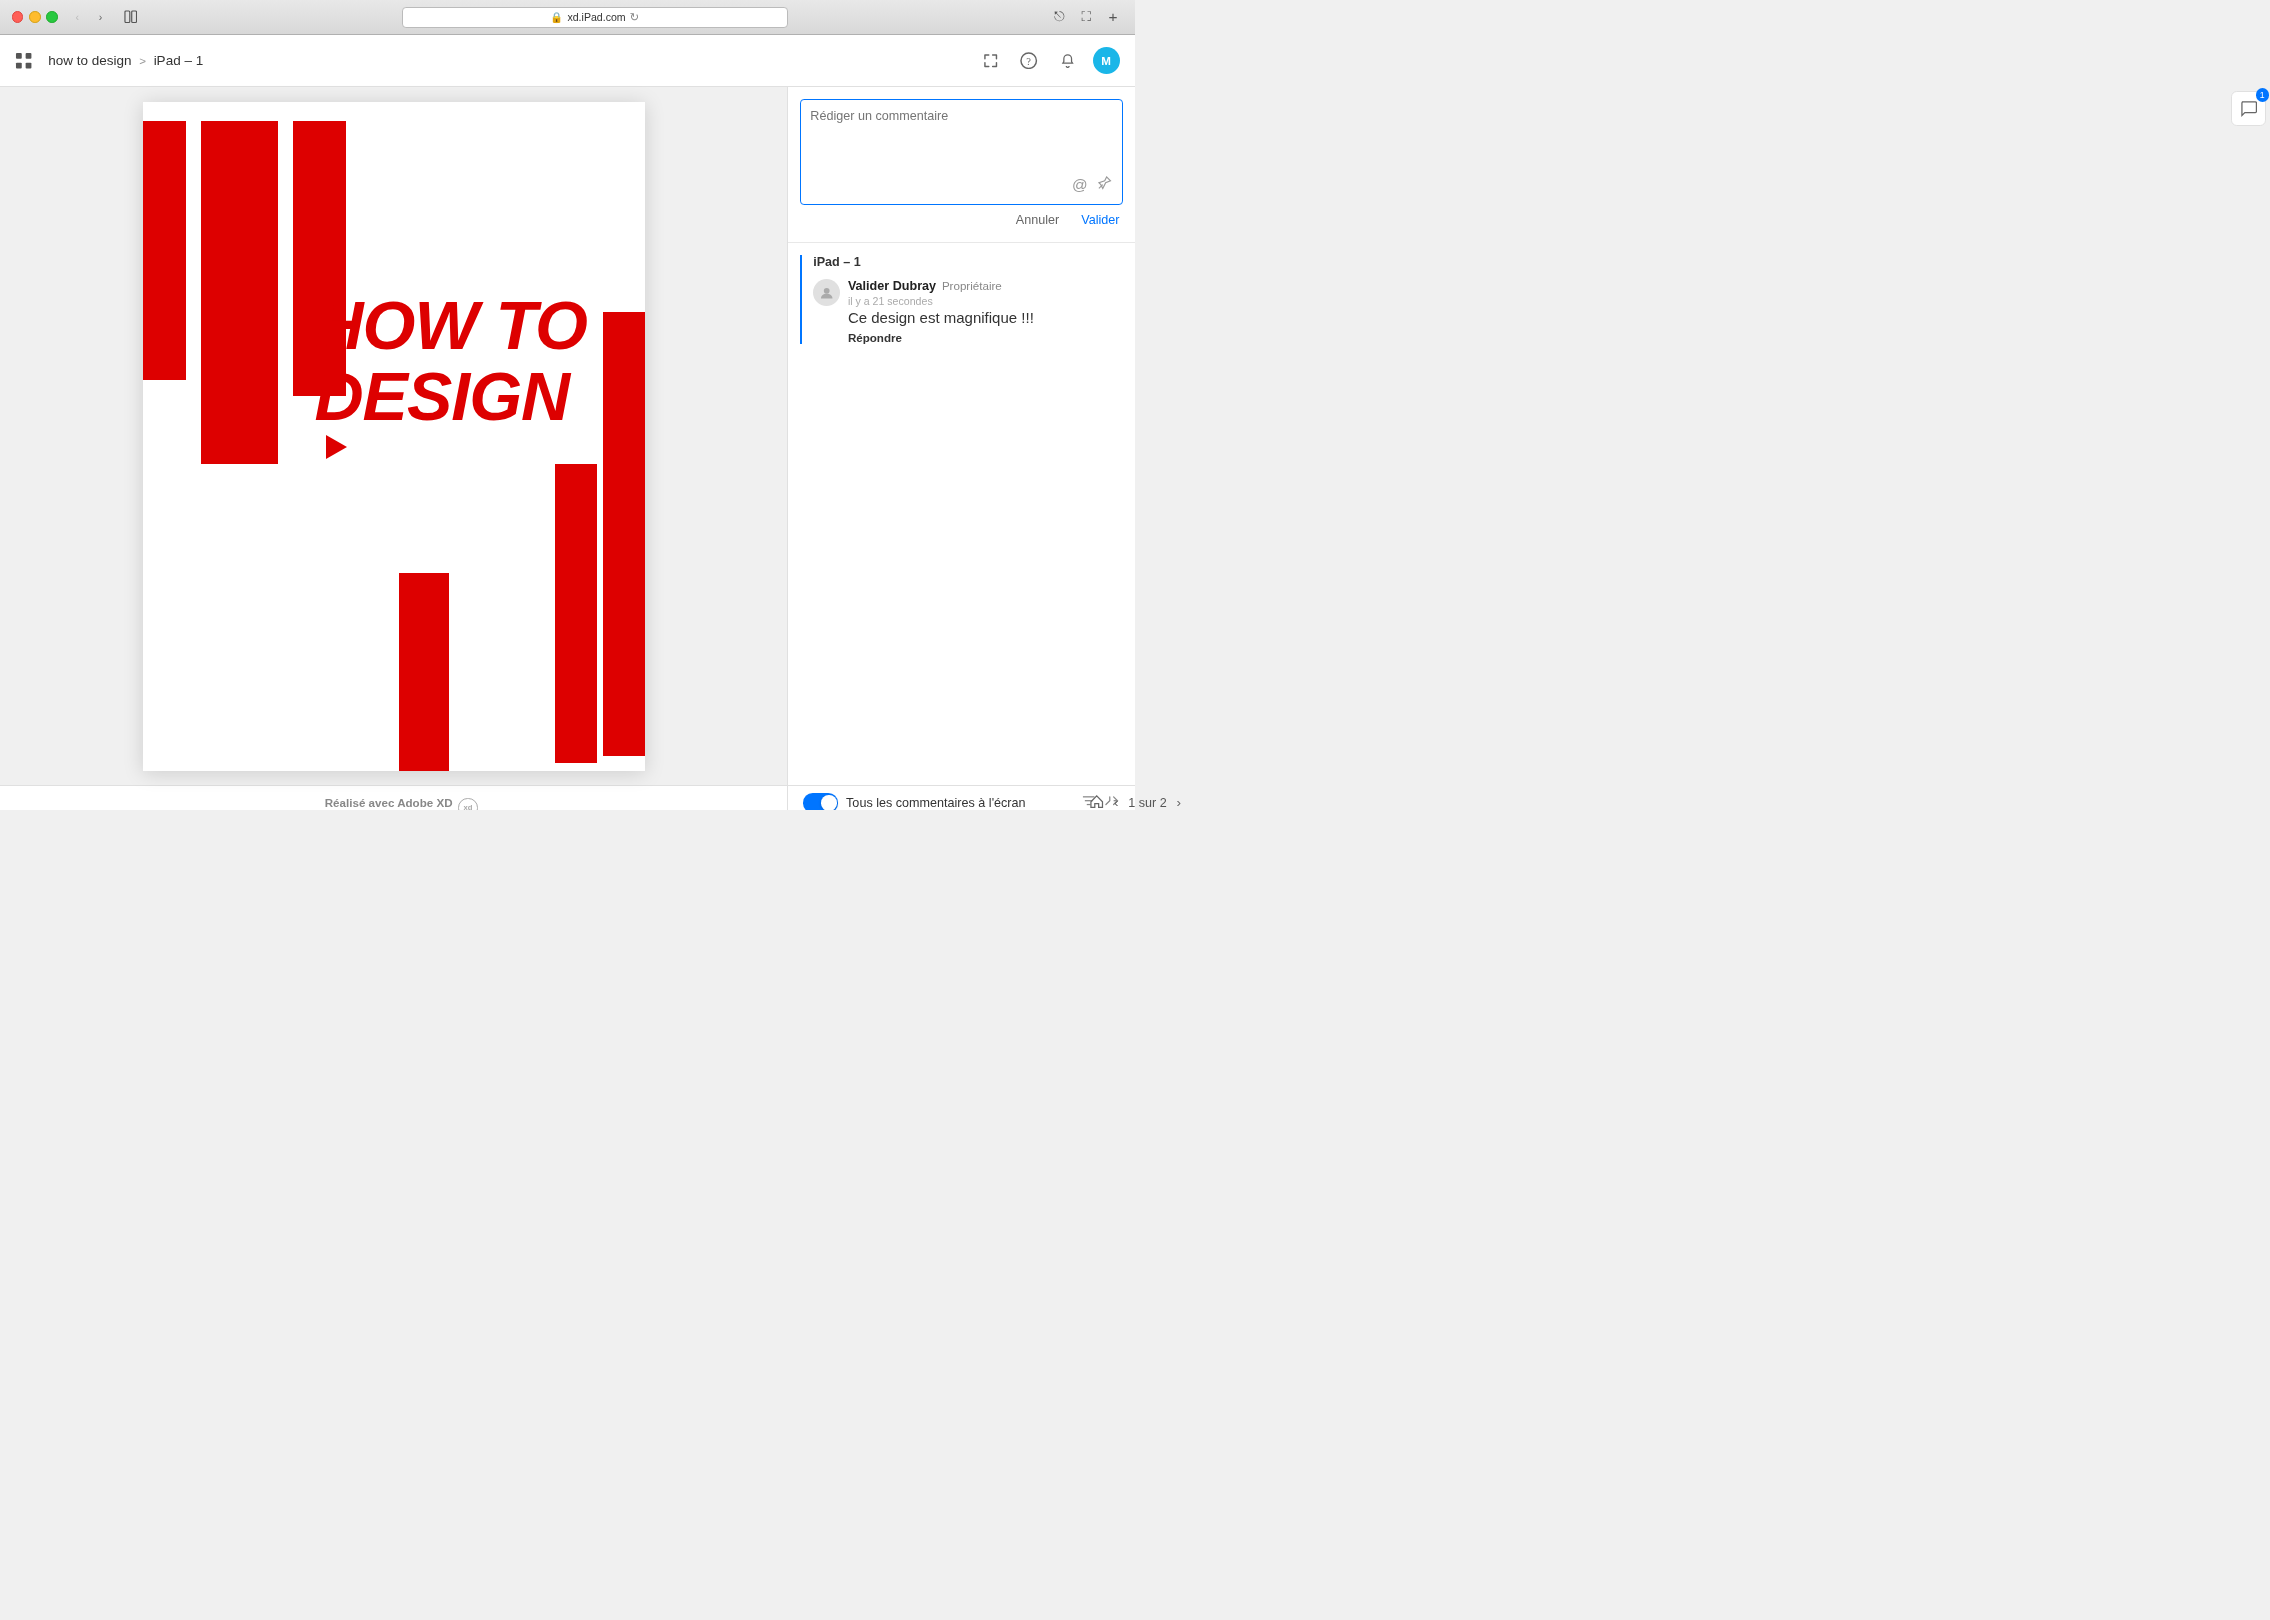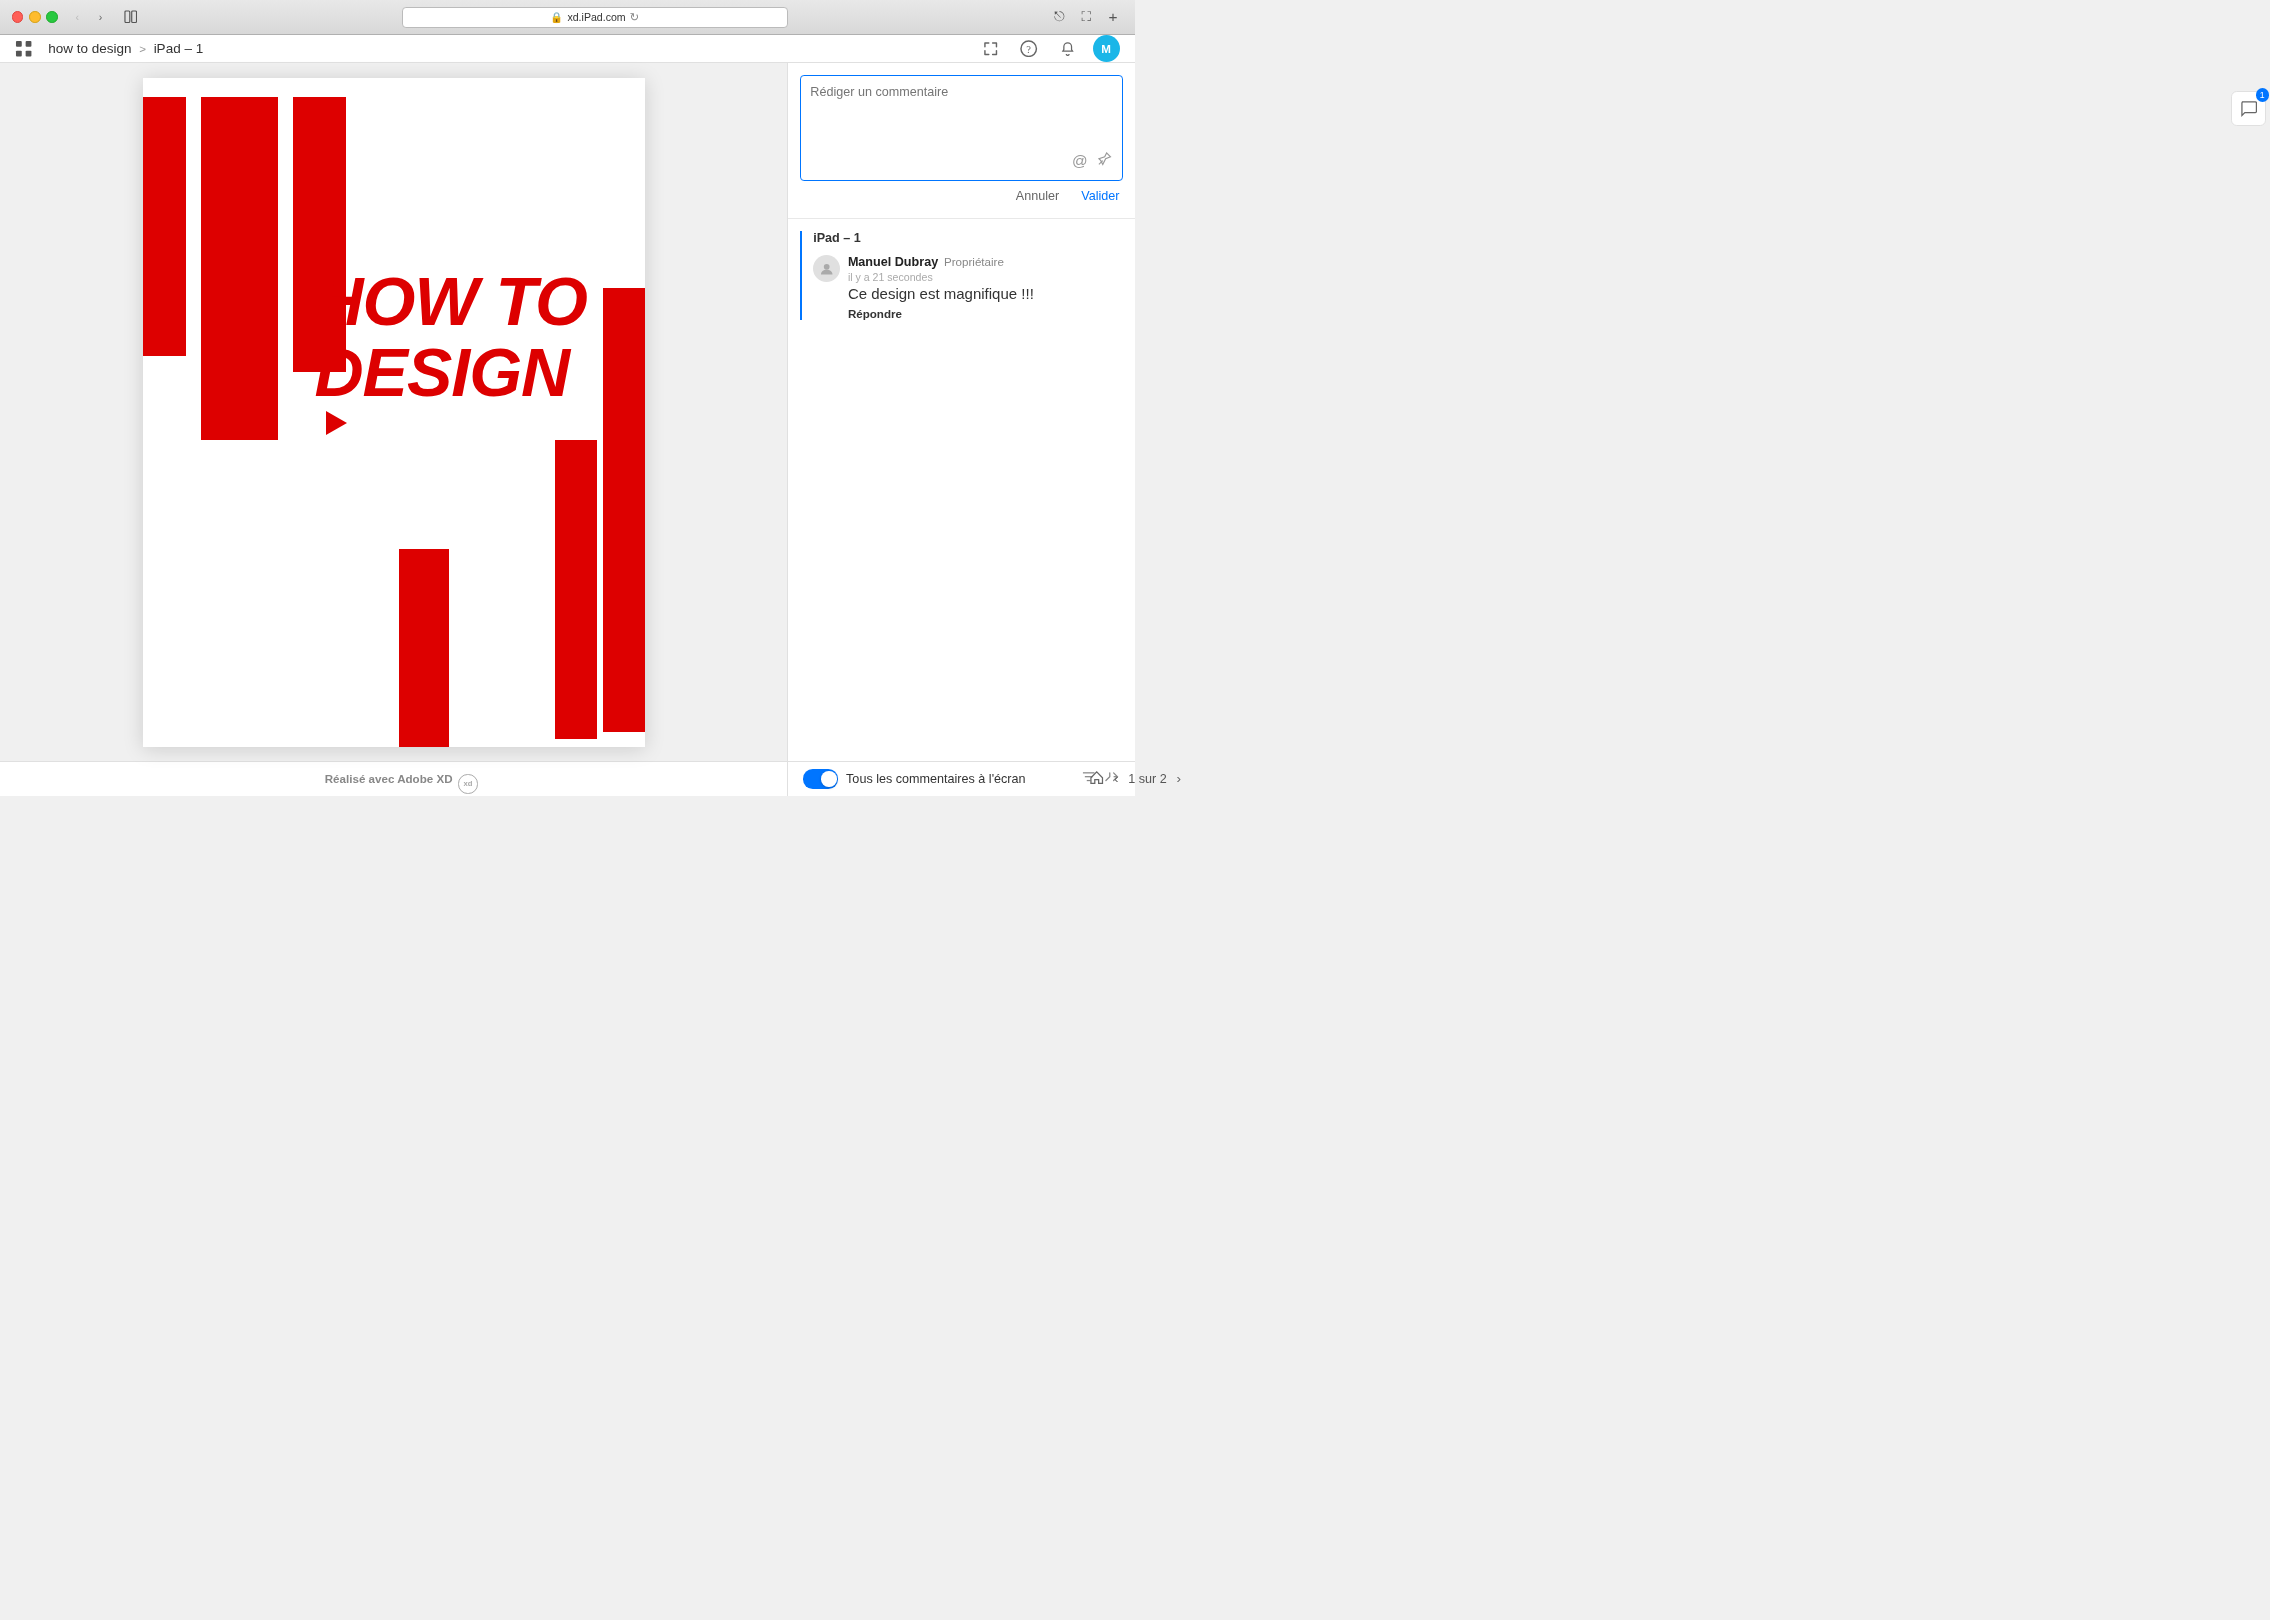--- a/index.html
+++ b/index.html
@@ -38,21 +38,21 @@
     .address-bar {
       flex: 1; max-width: 386px; height: 21px;
       border: 1px solid #bbb; border-radius: 3.9px;
       background: white; display: flex; align-items: center;
       justify-content: center; gap: 3.9px; font-size: 10.6px; color: #333;
     }
     .title-bar-right { display: flex; gap: 5.8px; align-items: center; }
 
     
     .app-header {
-      height: 28px;
+      height: 52px;
       background: #ffffff;
       border-bottom: 1px solid #e0e0e0;
       display: flex;
       align-items: center;
       justify-content: space-between;
       padding: 0 15.4px;
     }
     .breadcrumb { display: flex; align-items: center; gap: 7.7px; font-size: 13.5px; color: #333; }
     .breadcrumb-sep { color: #999; font-size: 11.6px; }
     .grid-icon { width: 17.4px; height: 17.4px; margin-right: 7.7px; }
@@ -350,21 +350,21 @@
         <div class="section-label">iPad – 1</div>
         <div class="comment-item">
           <div class="comment-avatar">
             <svg viewBox="0 0 16 16">
               <circle cx="8" cy="6" r="3" fill="#aaa"></circle>
               <path d="M2 14c0-3 2.5-5 6-5s6 2 6 5" fill="#aaa"></path>
             </svg>
           </div>
           <div class="comment-body">
             <div class="comment-header">
-              <span class="comment-author">Manuel Dubray</span>
+              <span class="comment-author">Valider Dubray</span>
               <span class="comment-role">Propriétaire</span>
             </div>
             <div class="comment-time">il y a 21 secondes</div>
             <div class="comment-text">Ce design est magnifique !!!</div>
             <div class="comment-reply">Répondre</div>
           </div>
         </div>
       </div>
     </div>
 

